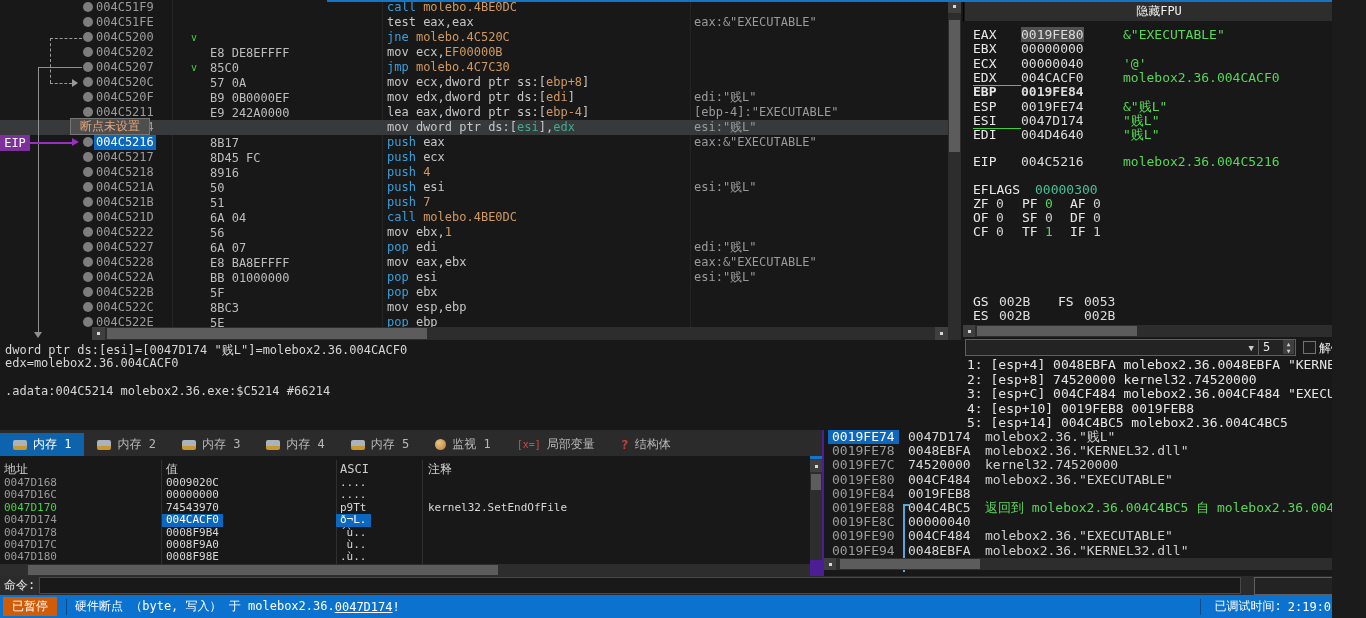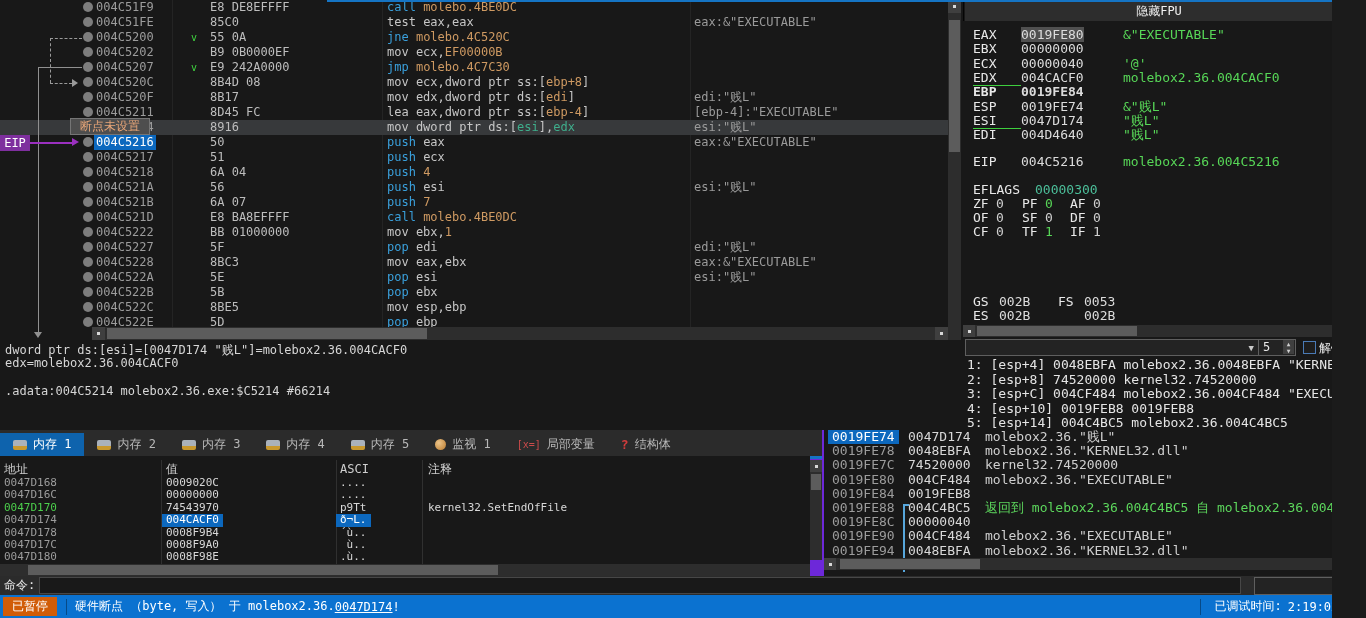--- a/index.html
+++ b/index.html
@@ -1,30 +1,30 @@
 <!DOCTYPE html>
 <html><head>
 <meta charset="utf-8">
 <style>
   html,body{margin:0;padding:0;background:#1b1b1b;}
-  #app{position:relative;width:1332px;height:618px;background:#6d28d9;
+  #app{position:relative;width:1332px;height:618px;background:#4c1d95;
        font-family:"DejaVu Sans Mono","Liberation Mono",monospace;font-size:12px;
        color:#d0d0d0;overflow:hidden;}
   .abs{position:absolute;}
   .pane{position:absolute;background:#181818;}
 
   
   #disasm-rows{position:absolute;left:0;top:0;width:948px;}
   .drow{position:relative;height:15px;line-height:15px;white-space:pre;}
   .drow.hov{background:#37393b;}
   .bullet{position:absolute;left:83px;top:2px;width:10px;height:10px;border-radius:50%;background:#7d7d7d;}
   .addr{position:absolute;left:96px;color:#9c9c9c;}
   .addr.sel{left:94px;background:#0c68be;color:#fff;padding:0 2px;}
   .jmark{position:absolute;left:191px;color:#3fd23f;font-size:10px;}
-  .bytes{position:absolute;left:210px;color:#bdbdbd;}
+  .bytes{position:absolute;left:210px;color:#bdbdbd;margin-top:46px;}
   .instr{position:absolute;left:387px;}
   .dcomment{position:absolute;left:694px;color:#9a9a9a;}
   .tk-b{color:#3aa0dc}.tk-g{color:#c6c6c6}.tk-n{color:#cf9a62}.tk-t{color:#3fae8c}
   .colsep{position:absolute;top:0;width:1px;height:327px;background:#242424;}
 
   
   .jl{position:absolute;}
   .tri-r{width:0;height:0;border-top:4px solid transparent;border-bottom:4px solid transparent;}
   .tri-d{width:0;height:0;border-left:4px solid transparent;border-right:4px solid transparent;}
   #eip-box{position:absolute;left:0;top:135px;width:30px;height:16px;background:#7e2f9e;color:#fff;
@@ -126,21 +126,21 @@
 
   <div id="top-accent" style="background: rgb(21, 116, 196);"></div>
 
   <div class="pane" id="disasm-pane" style="left:0;top:0;width:963px;height:340px;">
     <div class="colsep" style="left:172px"></div>
     <div class="colsep" style="left:382px"></div>
     <div class="colsep" style="left:690px"></div>
     <div id="disasm-rows">
         <div class="drow"><span class="bullet"></span><span class="addr">004C51F9</span><span class="bytes">E8 DE8EFFFF</span><span class="instr"><span class="tk-b">call </span><span class="tk-n">molebo.4BE0DC</span></span></div>
         <div class="drow"><span class="bullet"></span><span class="addr">004C51FE</span><span class="bytes">85C0</span><span class="instr"><span class="tk-g">test </span><span class="tk-g">eax,eax</span></span><span class="dcomment">eax:&amp;"EXECUTABLE"</span></div>
-        <div class="drow"><span class="bullet"></span><span class="jmark">v</span><span class="addr">004C5200</span><span class="bytes">55 0A</span><span class="instr"><span class="tk-b">jne </span><span class="tk-n">molebo.4C520C</span></span></div>
+        <div class="drow"><span class="bullet"></span><span class="jmark">v</span><span class="addr">004C5200</span><span class="bytes">57 0A</span><span class="instr"><span class="tk-b">jne </span><span class="tk-n">molebo.4C520C</span></span></div>
         <div class="drow"><span class="bullet"></span><span class="addr">004C5202</span><span class="bytes">B9 0B0000EF</span><span class="instr"><span class="tk-g">mov ecx,</span><span class="tk-n">EF00000B</span></span></div>
         <div class="drow"><span class="bullet"></span><span class="jmark">v</span><span class="addr">004C5207</span><span class="bytes">E9 242A0000</span><span class="instr"><span class="tk-b">jmp </span><span class="tk-n">molebo.4C7C30</span></span></div>
         <div class="drow"><span class="bullet"></span><span class="addr">004C520C</span><span class="bytes">8B4D 08</span><span class="instr"><span class="tk-g">mov ecx,dword ptr ss:[</span><span class="tk-n">ebp+8</span><span class="tk-g">]</span></span></div>
         <div class="drow"><span class="bullet"></span><span class="addr">004C520F</span><span class="bytes">8B17</span><span class="instr"><span class="tk-g">mov edx,dword ptr ds:[</span><span class="tk-n">edi</span><span class="tk-g">]</span></span><span class="dcomment">edi:"贱L"</span></div>
         <div class="drow"><span class="bullet"></span><span class="addr">004C5211</span><span class="bytes">8D45 FC</span><span class="instr"><span class="tk-g">lea eax,dword ptr ss:[</span><span class="tk-n">ebp-4</span><span class="tk-g">]</span></span><span class="dcomment">[ebp-4]:"EXECUTABLE"</span></div>
         <div class="drow hov"><span class="bullet"></span><span class="addr">004C5214</span><span class="bytes">8916</span><span class="instr"><span class="tk-g">mov dword ptr ds:[</span><span class="tk-t">esi</span><span class="tk-g">],</span><span class="tk-t">edx</span></span><span class="dcomment">esi:"贱L"</span></div>
         <div class="drow"><span class="bullet"></span><span class="addr sel">004C5216</span><span class="bytes">50</span><span class="instr"><span class="tk-b">push </span><span class="tk-g">eax</span></span><span class="dcomment">eax:&amp;"EXECUTABLE"</span></div>
         <div class="drow"><span class="bullet"></span><span class="addr">004C5217</span><span class="bytes">51</span><span class="instr"><span class="tk-b">push </span><span class="tk-g">ecx</span></span></div>
         <div class="drow"><span class="bullet"></span><span class="addr">004C5218</span><span class="bytes">6A 04</span><span class="instr"><span class="tk-b">push </span><span class="tk-n">4</span></span></div>
         <div class="drow"><span class="bullet"></span><span class="addr">004C521A</span><span class="bytes">56</span><span class="instr"><span class="tk-b">push </span><span class="tk-g">esi</span></span><span class="dcomment">esi:"贱L"</span></div>

